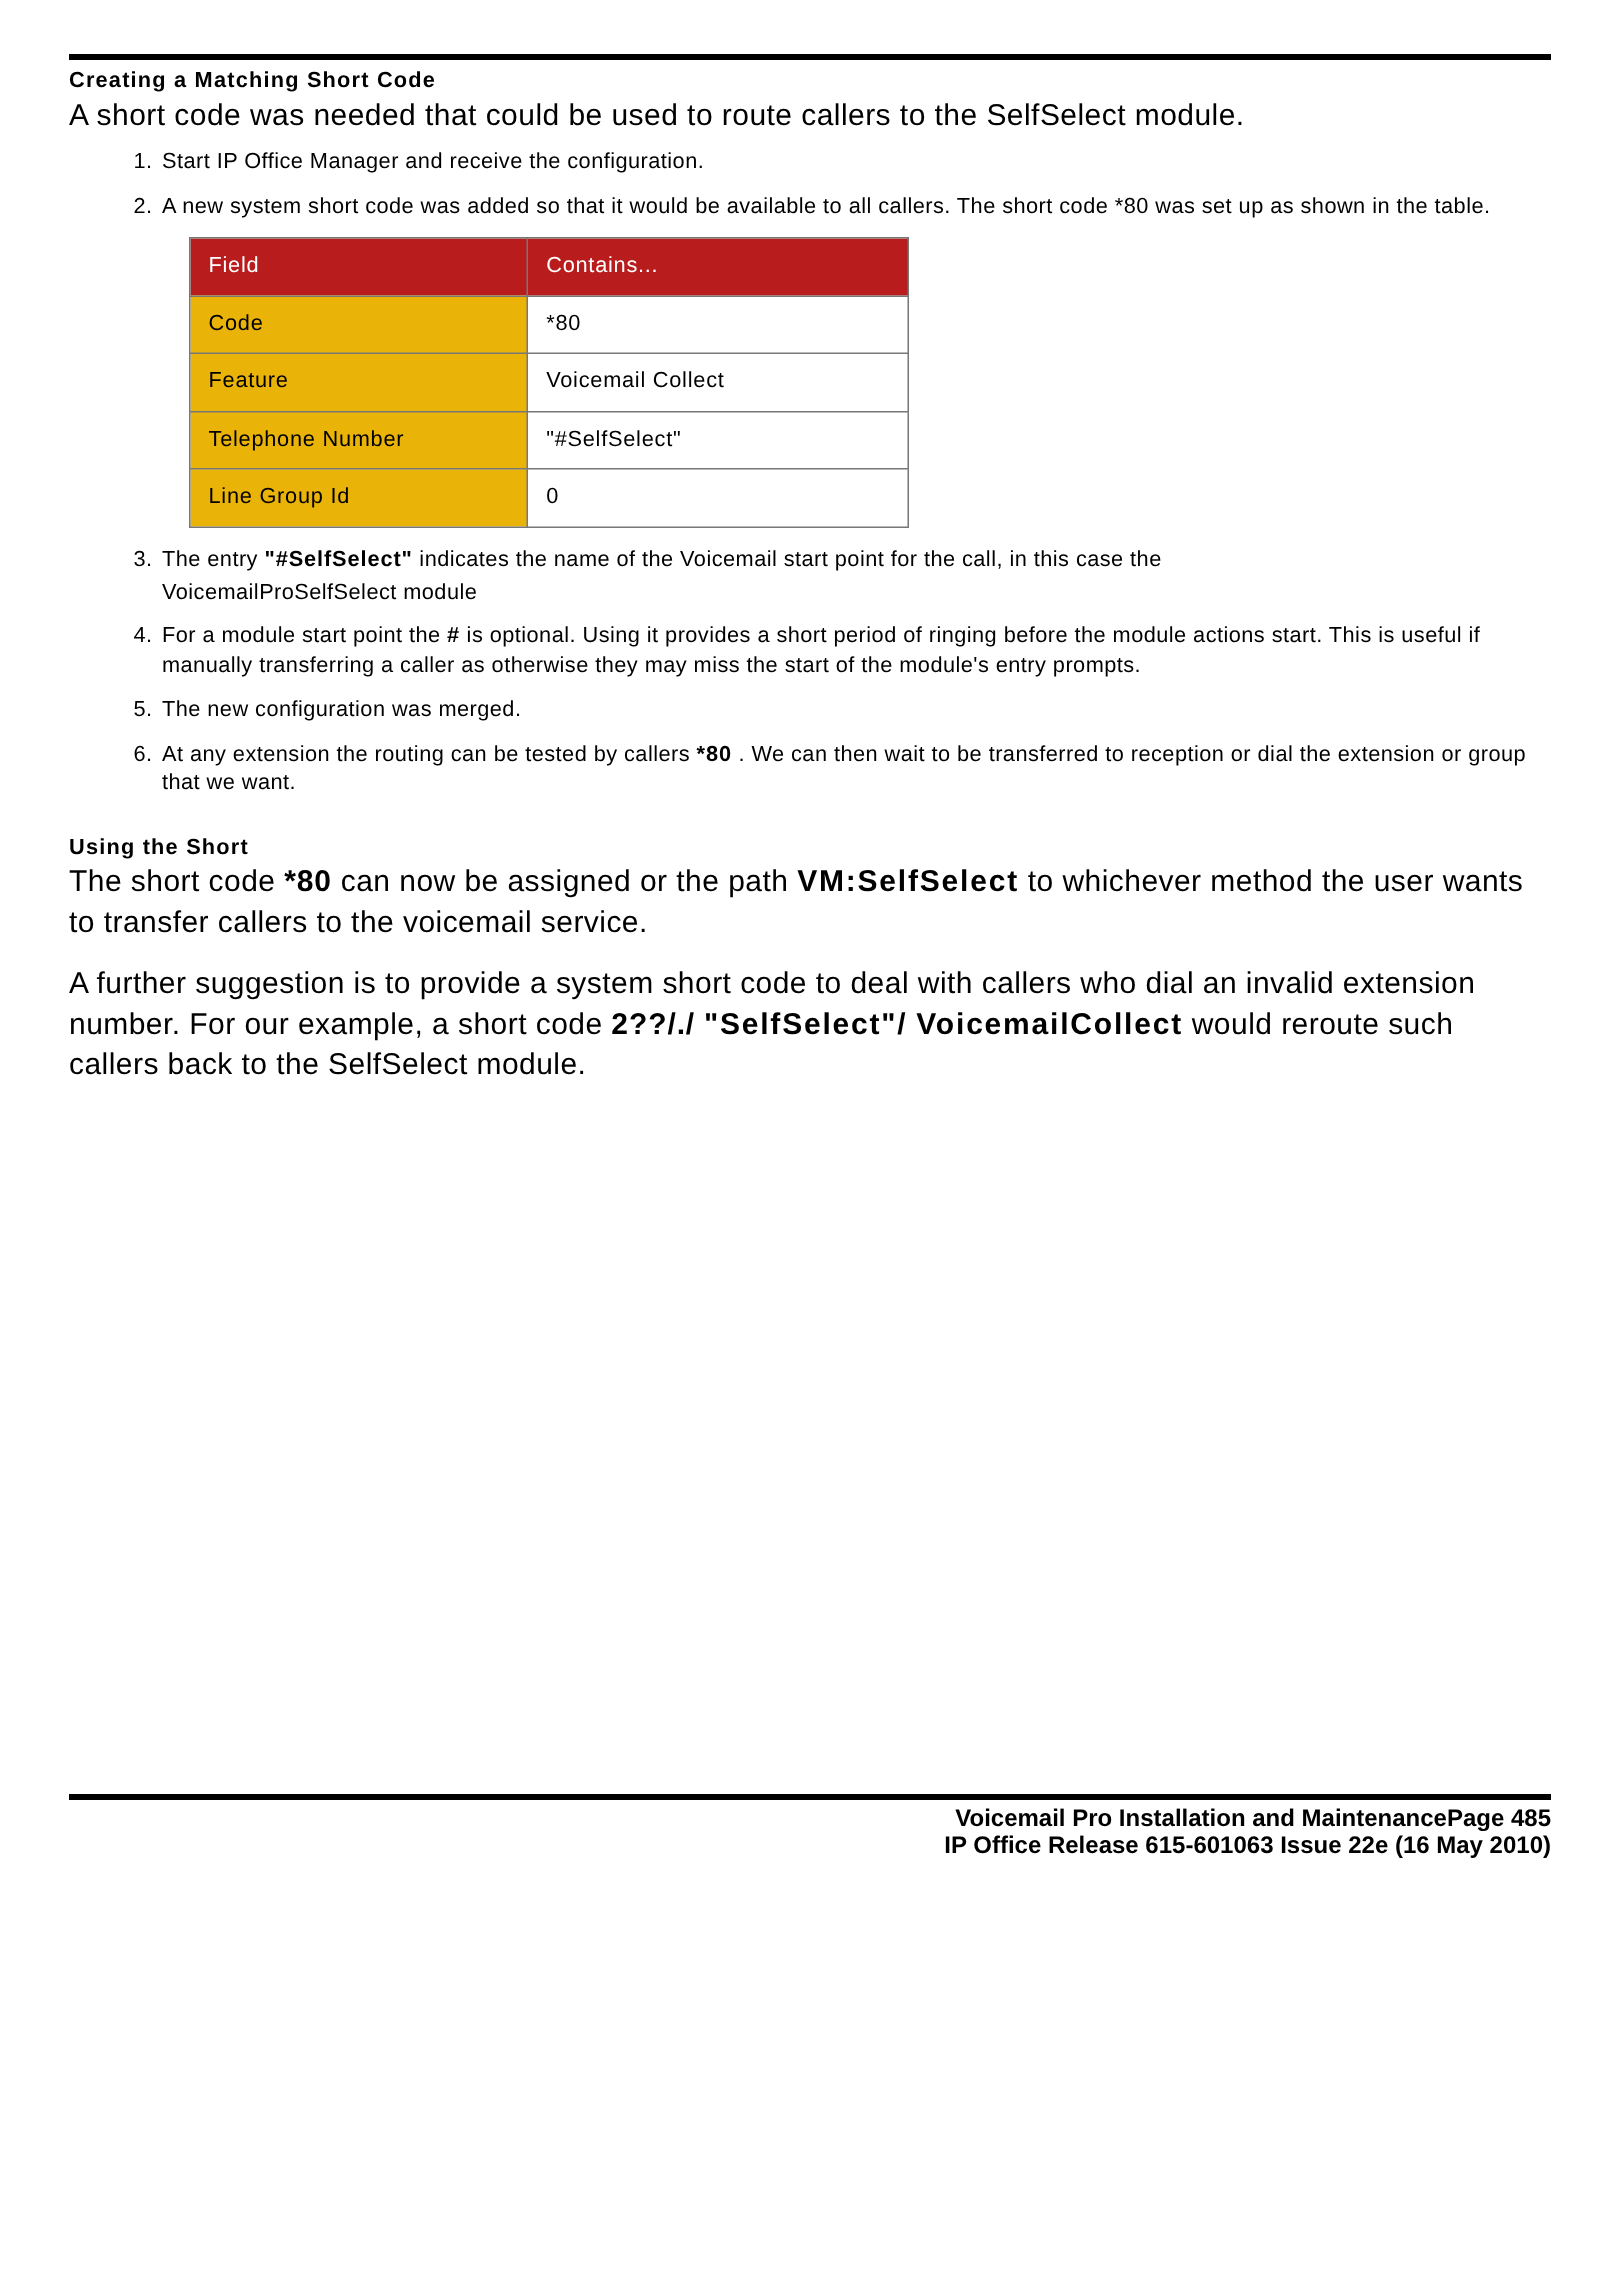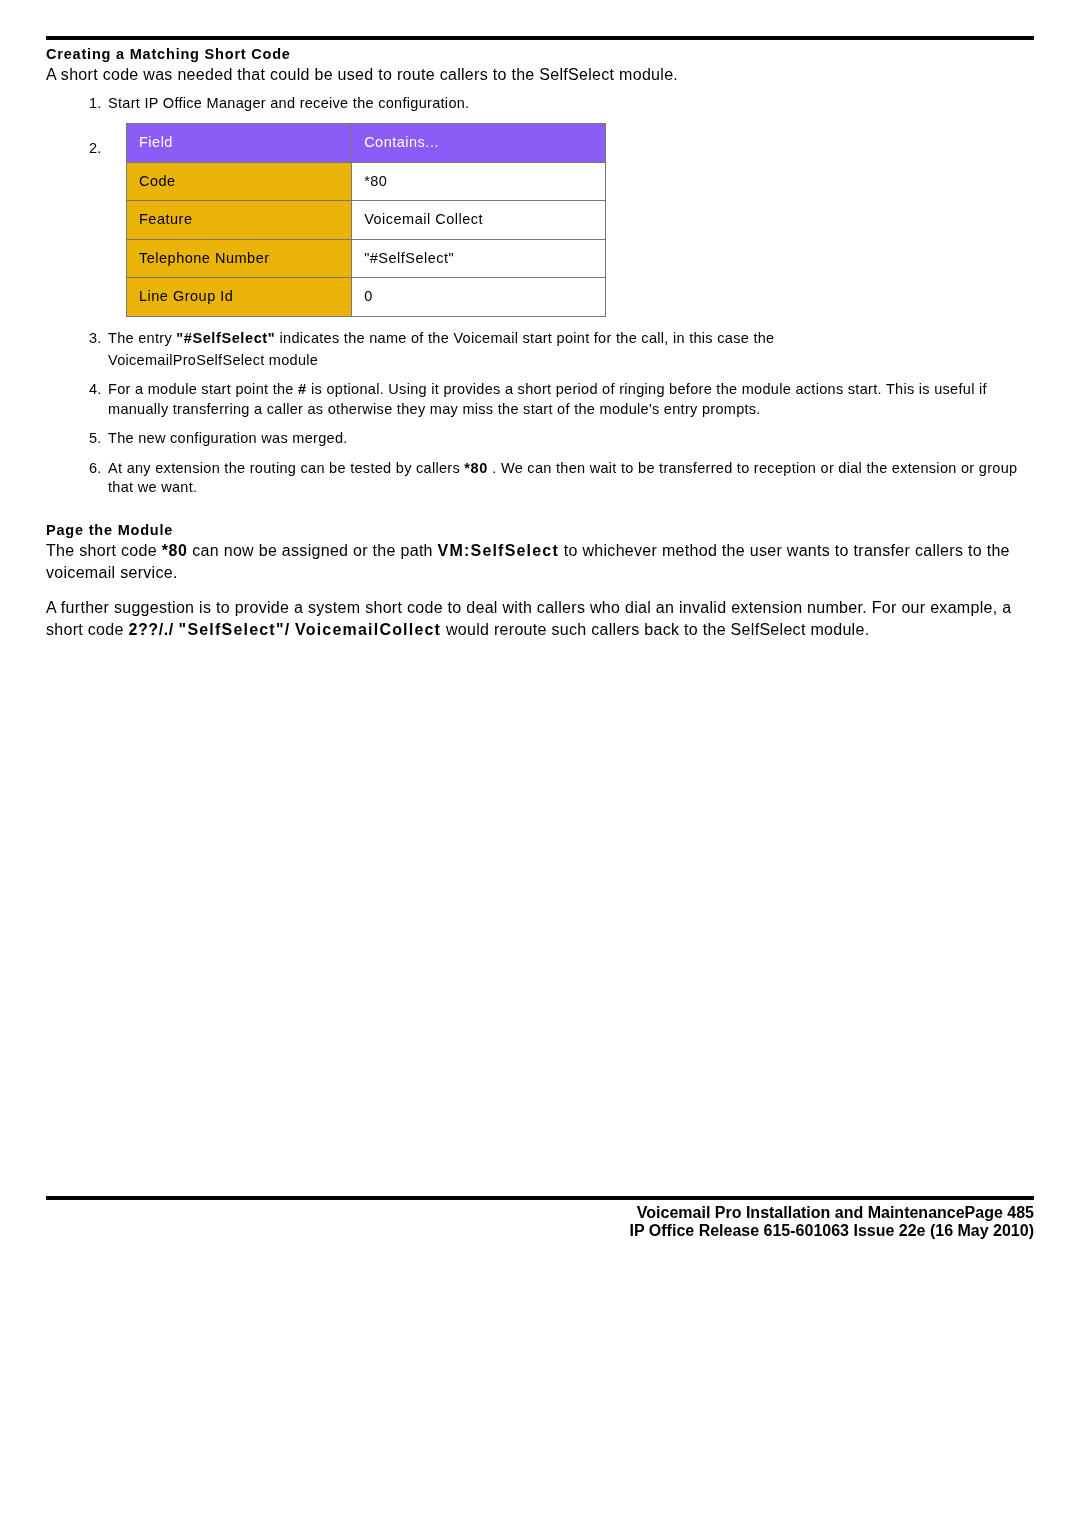--- a/index.html
+++ b/index.html
@@ -1,43 +1,44 @@
 <!DOCTYPE html>
 <html><head>
 <meta charset="utf-8">
 <style>
 html,body{margin:0;padding:0;background:#fff;font-family:Verdana,Geneva,sans-serif;color:#000}
 .page{width:1080px;height:1268px;margin:0 auto;position:relative;box-sizing:border-box;padding:36px 46px 0 46px}
 .hr{height:4px;background:#000;margin-bottom:6px}
 .h1{font-size:14.5px;font-weight:bold;letter-spacing:0.8px;margin-bottom:2px}
-.p{font-size:16px;line-height:1.35;letter-spacing:0.3px}
+.p{font-size:20px;line-height:1.35;letter-spacing:0.3px}
 .ol{margin:8px 0 0 0;padding:0 0 0 60px}
 .ol>li{font-size:14.5px;line-height:1.35;letter-spacing:0.3px;margin-bottom:10px;padding-left:2px}
 .ol>li .sub{margin-top:2px}
 .bold{font-weight:bold;letter-spacing:0.6px}
 .tbl{border-collapse:collapse;margin:10px 0 12px 18px;width:480px}
 .tbl th,.tbl td{border:1px solid #777;padding:9px 12px;font-size:14.5px;letter-spacing:0.5px;text-align:left}
-.tbl th{background:#8b5cf6;color:#fff;font-weight:normal}
+.tbl th{background:#b91c1c;color:#fff;font-weight:normal}
 .tbl th:first-child{width:47%}
 .tbl td.lbl{background:#eab308}
 .h2{font-size:14.5px;font-weight:bold;letter-spacing:0.8px;margin-top:24px;margin-bottom:2px}
 .spaced{letter-spacing:1.2px}
 .footer{position:absolute;left:46px;right:46px;bottom:28px}
 .fhr{height:4px;background:#000;margin-bottom:4px}
 .frow{display:flex;justify-content:flex-end;font-size:16px;font-weight:bold}
 </style>
 </head>
 <body>
 <div class="page">
 <div class="hr"></div>
 <div class="h1">Creating a Matching Short Code</div>
 <div class="p">A short code was needed that could be used to route callers to the SelfSelect module.</div>
 <ol class="ol">
 <li>Start IP Office Manager and receive the configuration.</li>
 <li>
+<span>A new system short code was added so that it would be available to all callers. The short code *80 was set up as shown in the table.</span>
 <table class="tbl">
 <tbody>
             <tr>
 <th>Field</th>
 <th>Contains...</th>
 </tr>
 <tr>
 <td class="lbl">Code</td>
 <td>*80</td>
 </tr>
@@ -67,21 +68,21 @@
 <span class="bold">#</span>
 <span> is optional. Using it provides a short period of ringing before the module actions start. This is useful if manually transferring a caller as otherwise they may miss the start of the module's entry prompts.</span>
 </li>
 <li>The new configuration was merged.</li>
 <li>
 <span>At any extension the routing can be tested by callers </span>
 <span class="bold">*80</span>
 <span>. We can then wait to be transferred to reception or dial the extension or group that we want.</span>
 </li>
 </ol>
-<div class="h2">Page the Module</div>
+<div class="h2">Using the Short</div>
 <div class="p">
 <span>The short code </span>
 <span class="bold">*80</span>
 <span> can now be assigned or the path </span>
 <span class="bold spaced">VM:SelfSelect</span>
 <span> to whichever method the user wants to transfer callers to the voicemail service.</span>
 </div>
 <div class="p" style="margin-top:14px">
 <span>A further suggestion is to provide a system short code to deal with callers who dial an invalid extension number. For our example, a short code </span>
 <span class="bold">2??/./</span>

